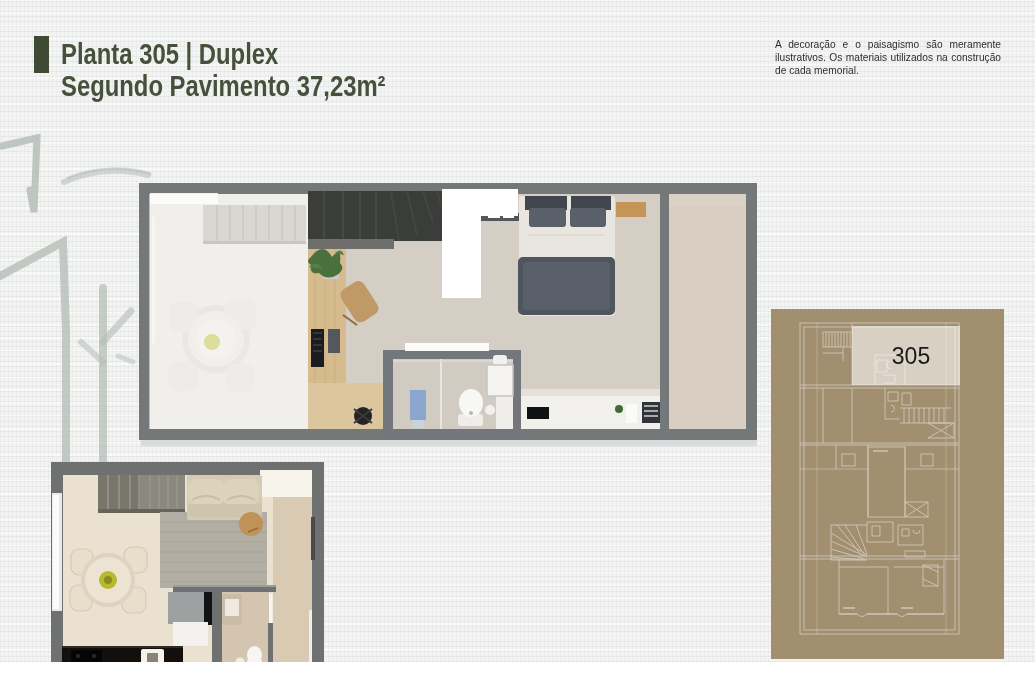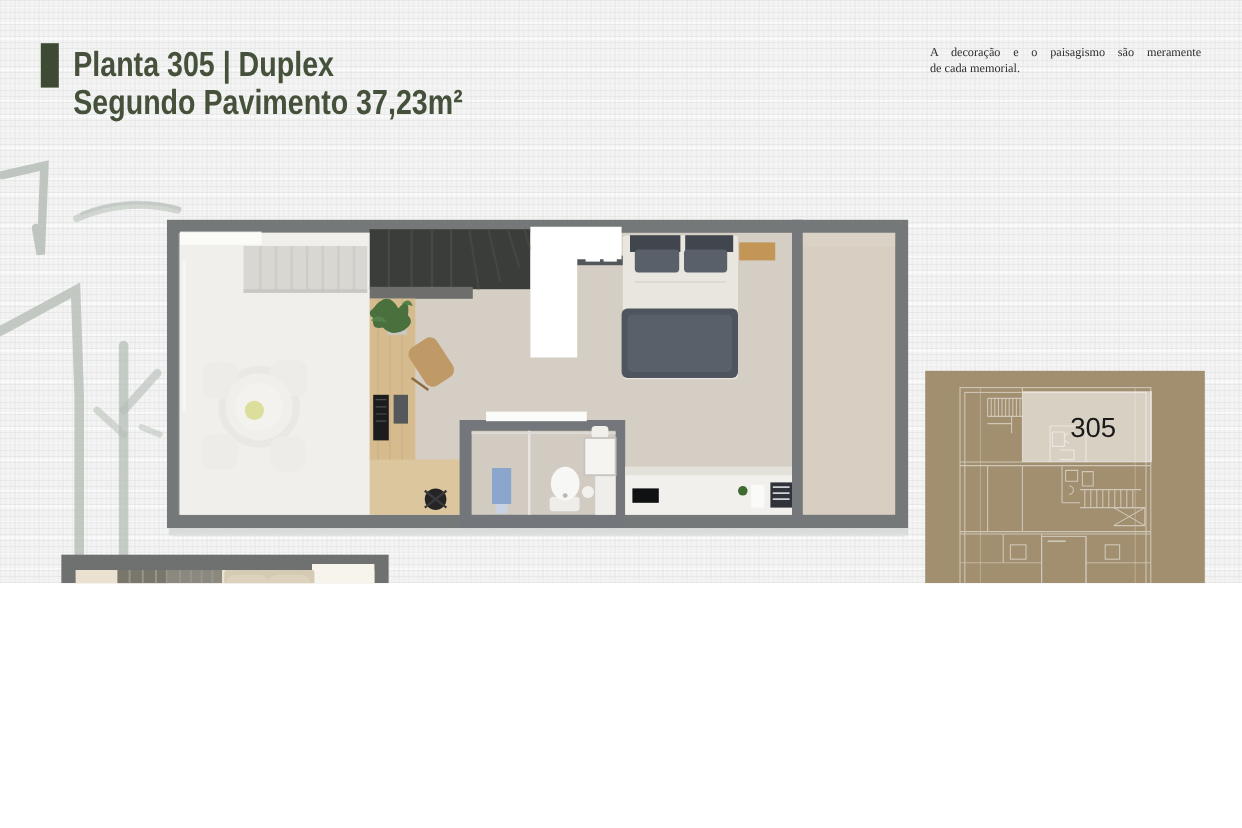--- a/index.html
+++ b/index.html
@@ -1,16 +1,16 @@
 <!DOCTYPE html>
 <html><head>
 <meta charset="utf-8">
 <style>
   html,body{margin:0;padding:0;}
-  #page{position:relative;width:1035px;height:486px;overflow:hidden;
+  #page{position:relative;width:1035px;height:662px;overflow:hidden;
     font-family:"Liberation Sans",sans-serif;
     background-color:#f2f3f2;
     background-image:
       repeating-linear-gradient(0deg, rgba(219,222,220,.45) 0 1px, rgba(255,255,255,0) 1px 5px),
       repeating-linear-gradient(90deg, rgba(223,225,223,.32) 0 1px, rgba(255,255,255,0) 1px 4px),
       repeating-linear-gradient(0deg, rgba(255,255,255,0) 0 11px, rgba(255,255,255,.55) 11px 13px);
   }
   .abs{position:absolute;}
   .jline{text-align:justify;}
   .jline:not(:last-child){text-align-last:justify;}
@@ -30,22 +30,23 @@
     <path d="M103 212 L131 181" stroke-width="7" opacity="0.6"></path>
     <path d="M81 212 L103 232" stroke-width="6" opacity="0.55"></path>
     <path d="M118 226 L133 232" stroke-width="5" opacity="0.5"></path>
   </g>
 </svg>
 
 <div class="abs" style="left:34px;top:36px;width:15px;height:37px;background:#3f4a34"></div>
 
 <div class="abs" style="left:61px;top:39px;color:#46513b;font-weight:bold;font-size:29px;line-height:31.5px;transform:scaleX(0.822);transform-origin:0 0;white-space:nowrap;">Planta 305 | Duplex<br>Segundo Pavimento 37,23m²</div>
 
-<div class="abs" style="left:775px;top:38px;width:226px;font-size:10.2px;line-height:13.1px;color:#2e2e2e;font-family:Liberation Serif, serif;">
+<div class="abs" style="left:775px;top:38px;width:226px;font-size:10.2px;line-height:13.1px;color:#2e2e2e;">
   <div class="jline">A decoração e o paisagismo são meramente</div>
+  <div class="jline">ilustrativos. Os materiais utilizados na construção</div>
   <div class="jline">de cada memorial.</div>
 </div>
 
 <svg class="abs" style="left:139px;top:183px" width="618" height="268" viewBox="0 0 618 268">
 
   <rect x="2" y="257" width="616" height="6" fill="#cfd1d0" opacity="0.7"></rect>
       <rect x="4" y="261" width="612" height="3" fill="#dee0df" opacity="0.7"></rect>
 
   <rect x="0" y="0" width="618" height="257" fill="#757879"></rect>
 

